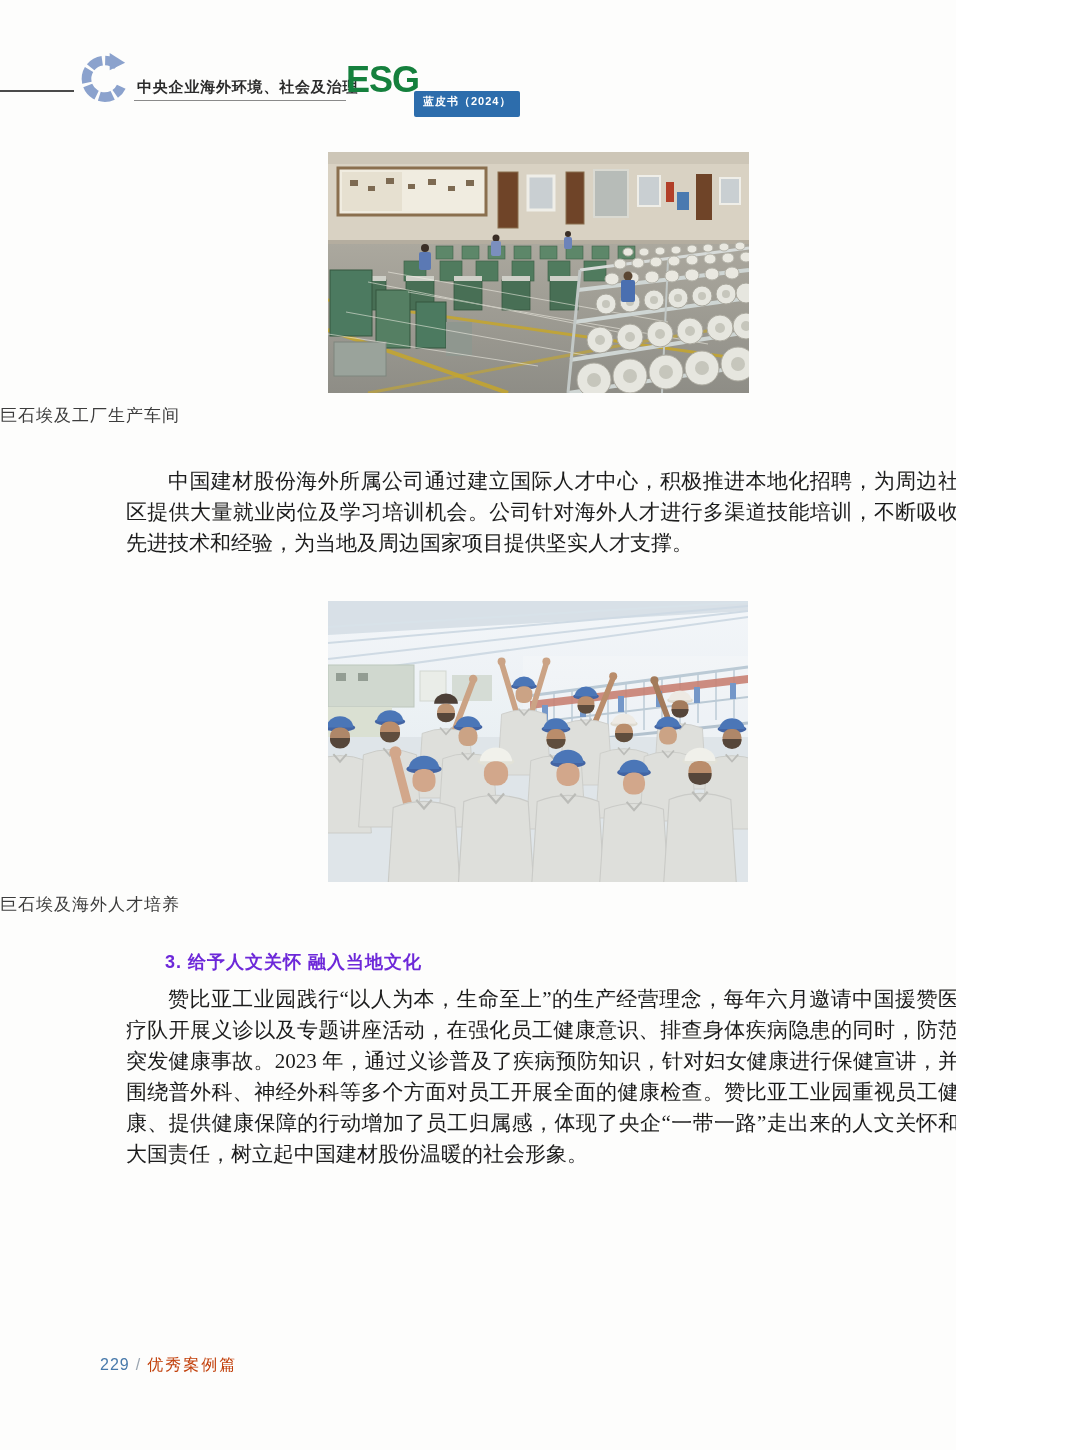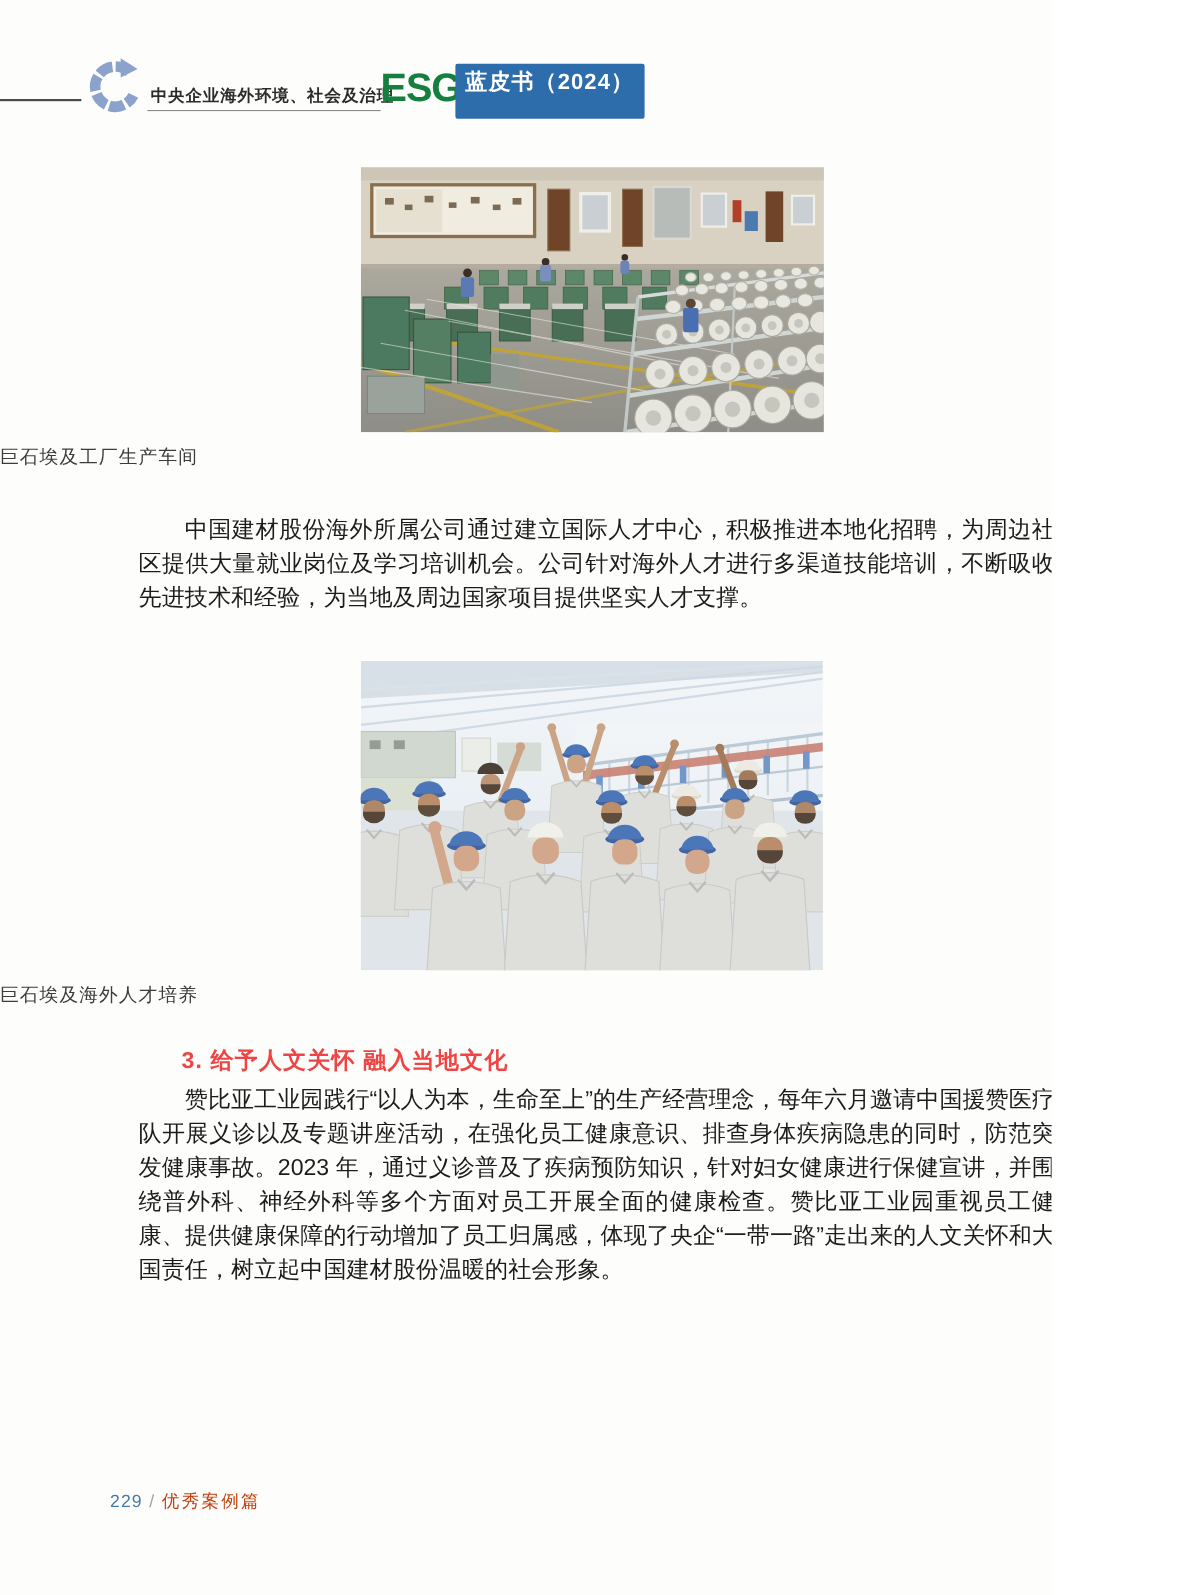--- a/index.html
+++ b/index.html
@@ -23,48 +23,48 @@
     white-space:nowrap;
   }
   .title-underline{
     position:absolute;left:134px;top:100px;width:212px;height:1px;background:#8a8a8a;
   }
   .esg{
     position:absolute;left:346px;top:59px;
     font-size:36px;font-weight:bold;color:#15803d;letter-spacing:-1px;
   }
   .badge{
-    position:absolute;left:414px;top:58px;
+    position:absolute;left:414px;top:91px;
     background:#2d6dac;color:#ffffff;
-    font-size:20px;font-weight:bold;letter-spacing:1px;
-    padding:3px 9px 20px 9px;border-radius:2px;
+    font-size:11px;font-weight:bold;letter-spacing:1px;
+    padding:3px 9px 8px 9px;border-radius:2px;
     white-space:nowrap;
   }
   
   .figure1{position:absolute;left:328px;top:152px;width:421px;height:241px;}
   .figure2{position:absolute;left:328px;top:601px;width:420px;height:281px;}
   .figure1 svg,.figure2 svg{display:block;width:100%;height:100%;}
   .caption{
     position:absolute;left:0;width:1080px;
     font-size:17px;color:#3c3c3c;letter-spacing:1px;
   }
   .caption1{top:404px;}
   .caption2{top:893px;}
   
   .para{
     position:absolute;left:126px;width:833px;
-    font-family:Liberation Sans, sans-serif;
+    font-family:Liberation Serif, serif;
     font-size:21px;line-height:31px;color:#1c1c1c;
     text-align:justify;text-indent:2em;margin:0;
   }
   .p1{top:466px;}
   .p2{top:984px;}
   .section-heading{
     position:absolute;left:165px;top:950px;margin:0;
-    font-size:21px;font-weight:bold;color:#ef4444;letter-spacing:1px;
+    font-size:18px;font-weight:bold;color:#6d28d9;letter-spacing:1px;
     font-family:"Liberation Sans","DejaVu Sans",sans-serif;
   }
   
   .footer{
     position:absolute;left:100px;top:1355px;
     font-size:16px;letter-spacing:1px;
   }
   .footer .pagenum{color:#4779aa;}
   .footer .sep{color:#9aa5b0;margin:0 6px;}
   .footer .section{color:#c2410c;letter-spacing:2px;}

